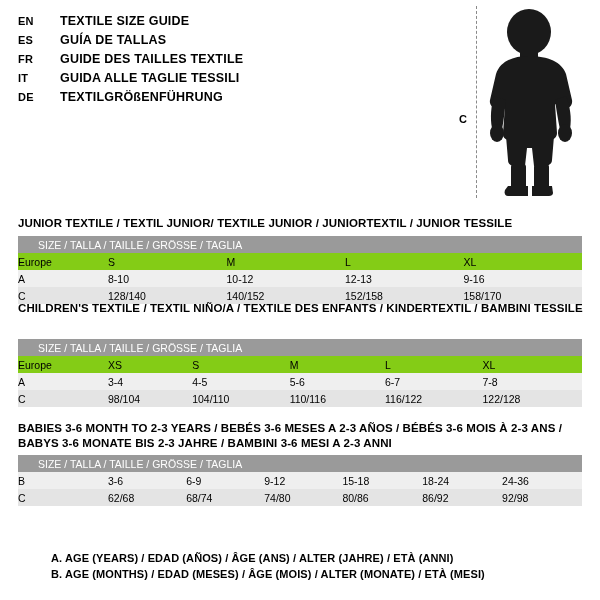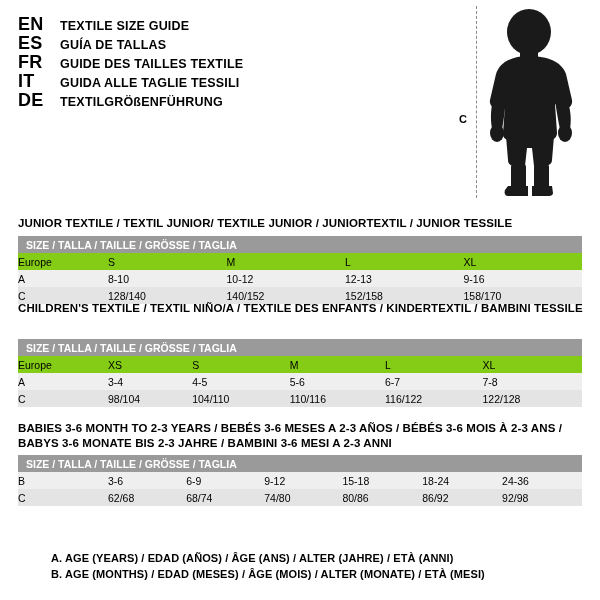--- a/index.html
+++ b/index.html
@@ -28,21 +28,21 @@
     left: 18px;
     width: 430px;
   }
   .lang-row {
     display: flex;
     align-items: baseline;
     height: 19px;
   }
   .lang-code {
     width: 42px;
-    font-size: 18px;
+    font-size: 11px;
     font-weight: bold;
     letter-spacing: 0.2px;
   }
   .lang-text {
     font-size: 12.5px;
     font-weight: bold;
     letter-spacing: 0.2px;
   }
 
   
@@ -99,22 +99,22 @@
   }
   table.size-table td {
     padding: 0;
     height: 17px;
     vertical-align: middle;
     font-size: 10.5px;
   }
   tr.head-row td {
     background: #9a9a9a;
     color: #ffffff;
-    font-weight: bold;
-    padding-left: 8px;
+    font-weight: normal;
+    padding-left: 20px;
     font-size: 10.5px;
   }
   tr.sub-row td {
     background: #84cc16;
   }
   tr.data-row td {
     background: #efefef;
   }
   tr.data-row.alt td {
     background: #e4e4e4;

